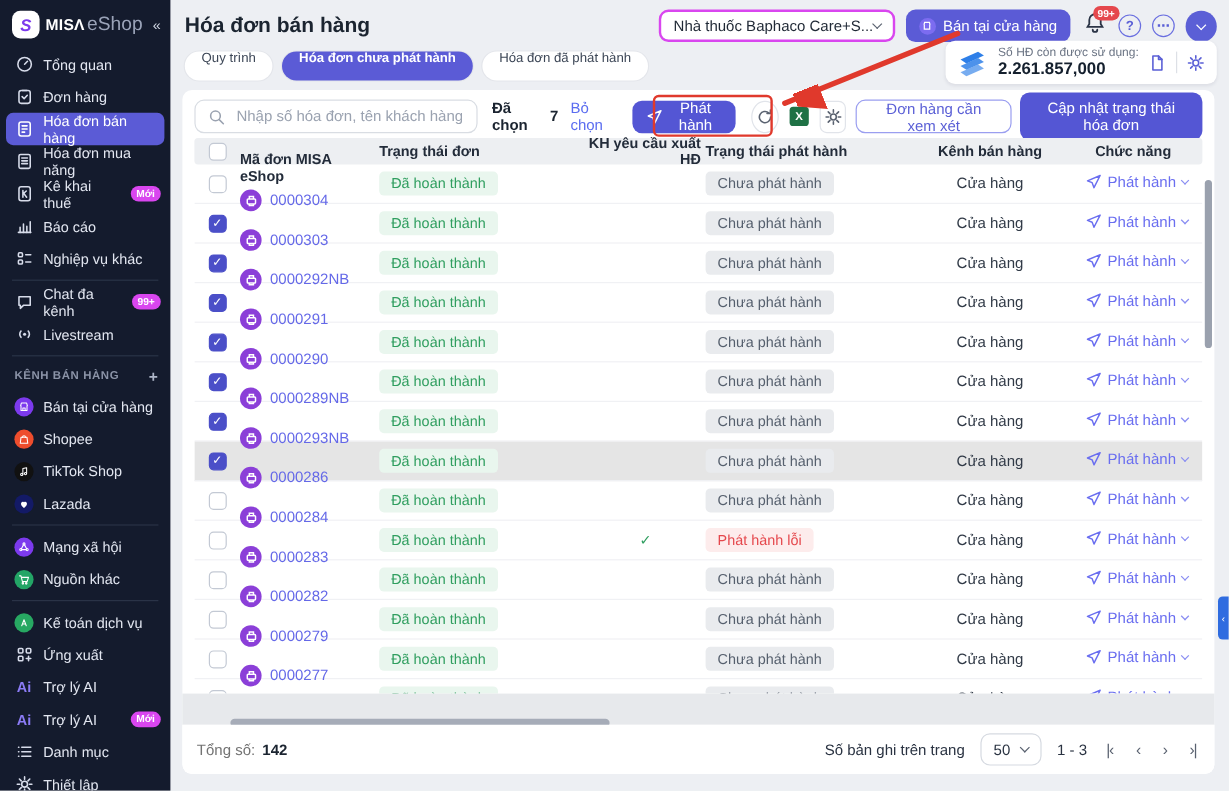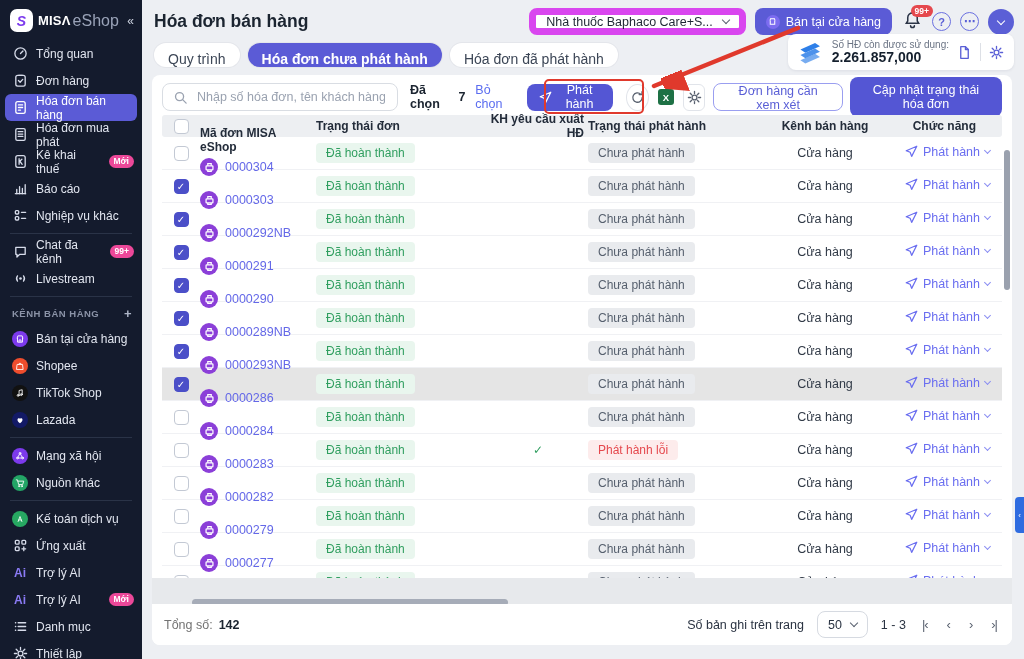--- a/index.html
+++ b/index.html
@@ -15,31 +15,31 @@
   .brand-light{color:#9aa3b8;font-size:16px;margin-left:-3px;}
   .collapse{margin-left:auto;color:#cfd5e2;font-size:12px;cursor:pointer;}
   .nav-item{display:flex;align-items:center;height:27px;padding:0 8px 0 12px;color:#e2e6f0;font-size:12px;gap:8px;position:relative;}
   .nav-item.active{background:#5b5bd6;border-radius:6px;margin:0 5px;padding-left:7px;color:#fff;}
   .nav-ico{width:16px;height:16px;display:flex;align-items:center;justify-content:center;color:#d7dcea;flex:0 0 auto;}
   .nav-item.active .nav-ico{color:#fff;}
   .nav-ico svg{display:block;}
   .nav-ico.circled{border-radius:50%;color:#fff;}
   .nav-ico.circled svg{width:10px;height:10px;}
   .ai-txt{color:#8b7bf5;font-weight:bold;font-size:12px;}
-  .nav-badge{margin-left:auto;background:#ec4899;color:#fff;font-size:8.5px;font-weight:bold;
+  .nav-badge{margin-left:auto;background:#d946ef;color:#fff;font-size:8.5px;font-weight:bold;
     border-radius:8px;padding:2px 5px;line-height:1;}
   .side-divider{height:1px;background:#2a3347;margin:4px 10px;}
   .side-section{display:flex;align-items:center;height:24px;padding:0 10px 0 12px;color:#8b93a7;font-size:9.5px;
     font-weight:bold;letter-spacing:.5px;}
   .side-plus{margin-left:auto;color:#aeb6c8;font-size:13px;cursor:pointer;}
 
   
   .page-title{position:absolute;left:154px;top:11px;font-size:17.5px;font-weight:bold;color:#1b2430;z-index:2;}
   .top-controls{position:absolute;top:8px;right:10px;display:flex;align-items:center;gap:9px;z-index:2;}
-  .store-select{display:flex;align-items:center;gap:10px;background:#fff;border:7px solid #d946ef;border-radius:8px;
+  .store-select{display:flex;align-items:center;background:#fff;border:2px solid #d946ef;border-radius:8px;
     height:27px;padding:0 10px;font-size:12.5px;color:#1f2835;cursor:pointer;}
   .chev{width:6px;height:6px;border-right:1.6px solid currentColor;border-bottom:1.6px solid currentColor;
     display:inline-block;transform:rotate(45deg);margin-top:-3px;color:#5a6270;}
   .pos-btn{display:flex;align-items:center;gap:6px;background:#5b5bd6;color:#fff;border:none;border-radius:8px;
     height:27px;padding:0 11px;font-size:12.5px;cursor:pointer;font-family:inherit;}
   .pos-btn .mini-circle{width:14px;height:14px;border-radius:50%;background:#7c6cf0;display:flex;align-items:center;justify-content:center;}
   .bell-wrap{position:relative;width:22px;height:24px;display:flex;align-items:center;justify-content:center;cursor:pointer;color:#2b3446;}
   .bell-badge{position:absolute;top:-5px;right:-10px;background:#e5484d;color:#fff;font-size:8.5px;font-weight:bold;
     border-radius:8px;padding:2px 4px;line-height:1;}
   .round-ico{width:19px;height:19px;border-radius:50%;border:1.6px solid #6a6fe0;color:#5a5fd6;display:flex;
@@ -48,21 +48,21 @@
   .avatar .chev{color:#fff;margin-top:-2px;}
   .license-card{position:absolute;top:34px;right:10px;background:#fff;border-radius:8px;box-shadow:0 1px 3px rgba(20,30,60,.08);
     display:flex;align-items:center;gap:8px;padding:5px 10px;z-index:2;}
   .license-label{font-size:10px;color:#6b7484;}
   .license-value{font-size:14px;font-weight:bold;color:#15202e;line-height:1.1;}
   .lic-div{width:1px;height:18px;background:#dde0e6;}
   .lic-ico{color:#5a5fd6;display:flex;cursor:pointer;}
 
   
   .tabs{position:absolute;left:154px;top:43px;display:flex;gap:8px;z-index:2;}
-  .tab{height:24px;border-radius:13px;background:#fff;color:#3c4656;font-size:14px;display:flex;align-items:flex-end;
+  .tab{height:24px;border-radius:13px;background:#fff;color:#3c4656;font-size:11px;display:flex;align-items:flex-start;
     padding:0 14px;cursor:pointer;box-shadow:0 0 0 1px rgba(20,30,60,.04);}
   .tab.active{background:#5b5bd6;color:#fff;font-weight:bold;}
 
   
   .card{position:absolute;left:152px;right:12px;top:75px;bottom:14px;background:#fff;border-radius:8px;z-index:1;}
   .toolbar{position:absolute;top:8px;left:10px;right:10px;height:28px;display:flex;align-items:center;}
   .search-box{width:283px;height:28px;border:1px solid #d9dde3;border-radius:8px;display:flex;align-items:center;
     gap:7px;padding:0 10px;color:#9aa2b0;}
   .search-box input{border:none;outline:none;font-size:12.5px;flex:1;color:#2a3342;font-family:inherit;background:transparent;}
   .search-box input::placeholder{color:#9aa2b0;}
@@ -176,21 +176,21 @@
 
       </div>
 
       <div class="nav-item">
         <span class="nav-ico">
           <svg width="15" height="15" viewBox="0 0 16 16" fill="none" stroke="currentColor" stroke-width="1.4" stroke-linecap="round" stroke-linejoin="round">
             <rect x="3" y="1.8" width="10" height="12.4" rx="1.5"></rect>
             <path d="M5.5 5h5M5.5 7.5h5M5.5 10h5"></path>
           </svg>
         </span>
-        <span>Hóa đơn mua phát</span>
+        <span>Hóa đơn mua năng</span>
 
       </div>
 
       <div class="nav-item">
         <span class="nav-ico">
           <svg width="15" height="15" viewBox="0 0 16 16" fill="none" stroke="currentColor" stroke-width="1.4" stroke-linecap="round" stroke-linejoin="round">
             <rect x="3" y="1.8" width="10" height="12.4" rx="2"></rect>
             <path d="M6.5 5v6M6.5 8.2l3-2.7M7.5 8l2.3 3"></path>
           </svg>
         </span>

